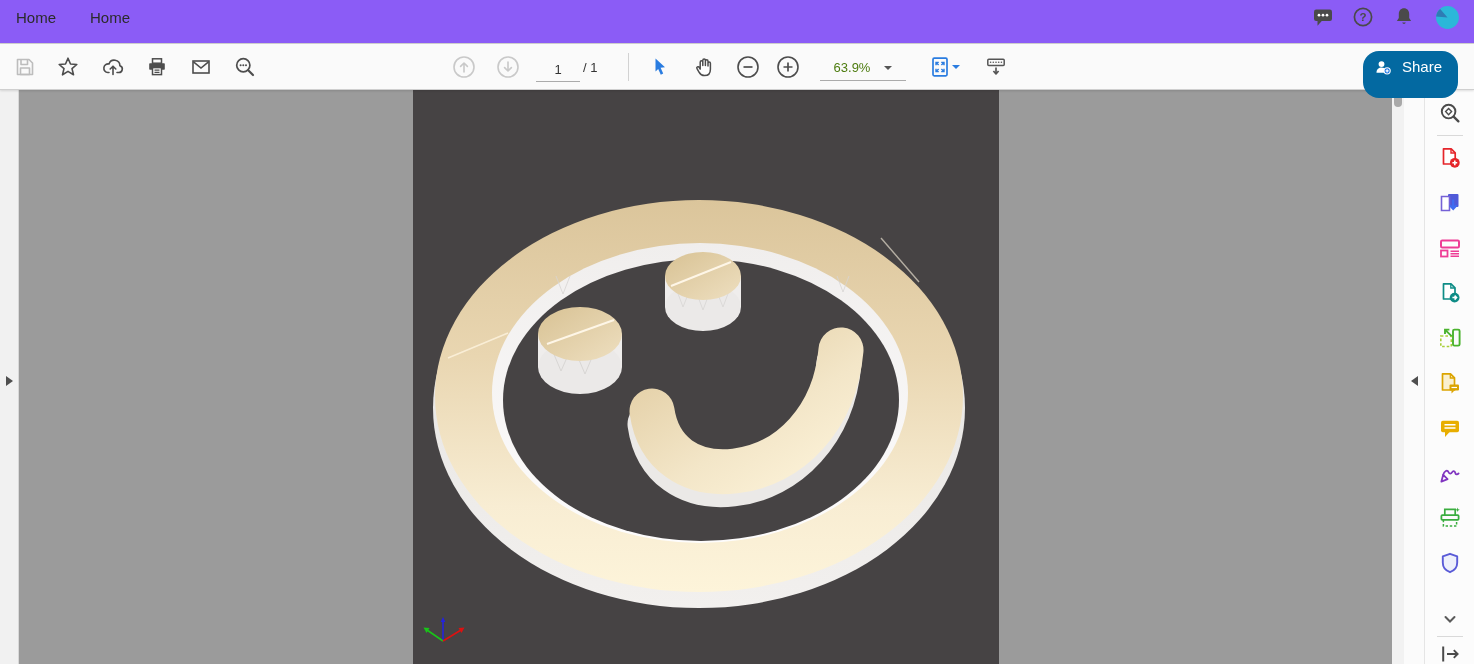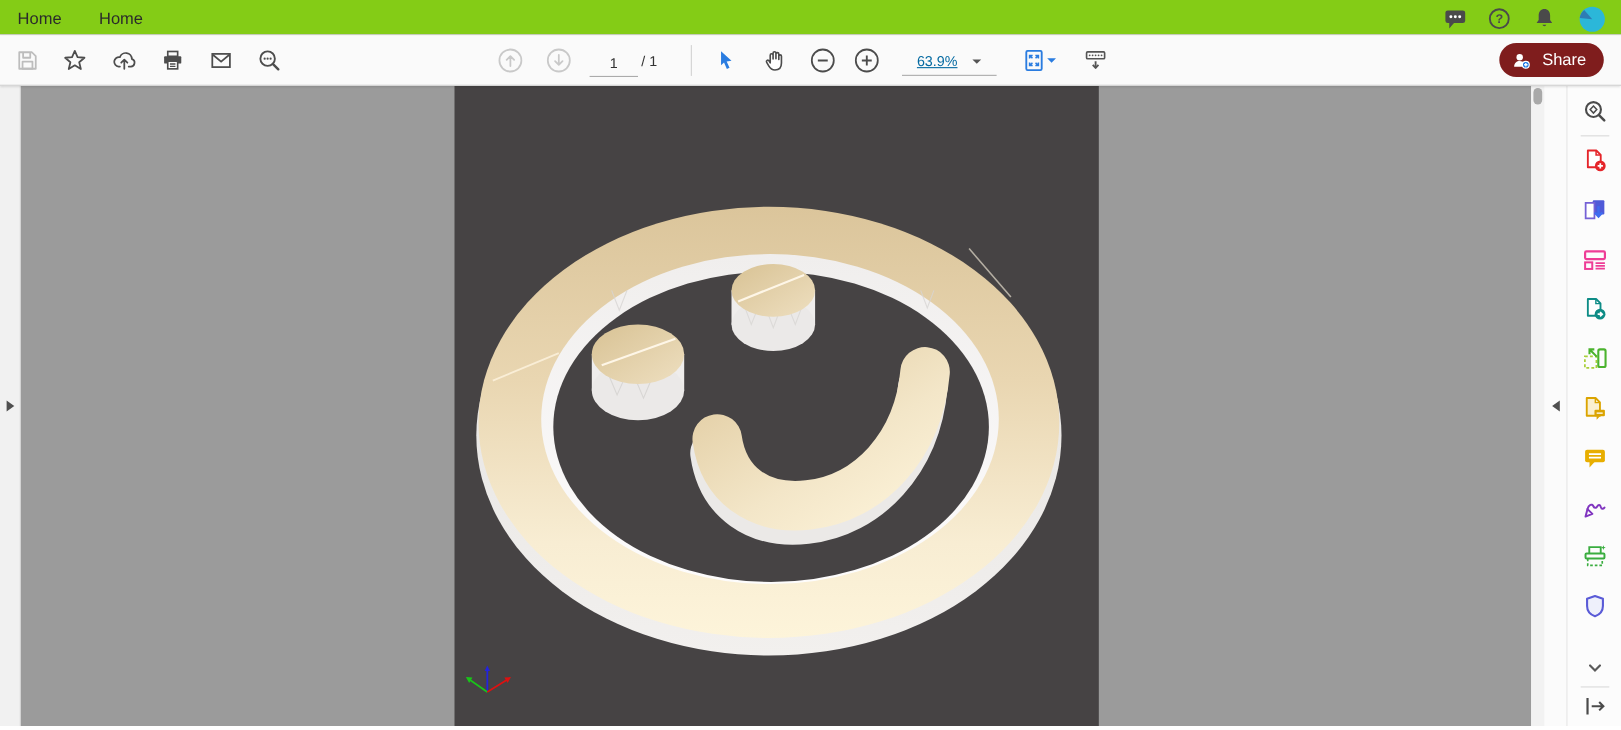--- a/index.html
+++ b/index.html
@@ -1,19 +1,19 @@
 <!DOCTYPE html>
 <html><head>
 <meta charset="utf-8">
 <style>
   html,body{margin:0;padding:0;background:#fff;}
   .app{position:relative;width:1474px;height:664px;overflow:hidden;
        font-family:"Liberation Sans",sans-serif;background:#fff;}
   
-  .tabbar{position:relative;height:32px;background:#84cc16;border-bottom:1px solid #cfcfcf;box-sizing:border-box;}
+  .tabbar{position:relative;height:44px;background:#8b5cf6;border-bottom:1px solid #cfcfcf;box-sizing:border-box;}
   .tab-label{position:absolute;top:0;height:35px;display:flex;align-items:center;
              font-size:15px;color:#2b2b2b;cursor:pointer;}
   .tab-home{left:16px}.tab-tools{left:90px}
   .doc-tab{position:absolute;left:155px;top:0;width:182px;height:36px;background:#fafafa;
            border-left:1px solid #c9c9c9;border-right:1px solid #c9c9c9;box-sizing:border-box;
            display:flex;align-items:center;justify-content:center;font-size:13px;color:#333;cursor:pointer;}
   .doc-tab-close{position:absolute;right:9px;top:9px;width:16px;height:16px;display:flex;
                  align-items:center;justify-content:center;font-size:14px;color:#555;cursor:pointer;}
   .topicon{position:absolute;top:4px;width:26px;height:26px;display:flex;align-items:center;
            justify-content:center;cursor:pointer;}
@@ -22,26 +22,26 @@
            box-sizing:border-box;box-shadow:0 1px 2px rgba(0,0,0,.12);z-index:5;}
   .tb{position:absolute;top:11px;width:24px;height:24px;display:flex;align-items:center;
       justify-content:center;cursor:pointer;}
   .page-input{position:absolute;left:536px;top:13px;width:40px;height:22px;border:none;
               border-bottom:1px solid #ababab;background:transparent;text-align:center;
               font-size:13px;color:#333;font-family:"Liberation Sans",sans-serif;}
   .page-count{position:absolute;left:583px;top:0;height:46px;display:flex;align-items:center;
               font-size:13px;color:#333;}
   .tb-divider{position:absolute;left:628px;top:9px;width:1px;height:28px;background:#d2d2d2;}
   .zoom-box{position:absolute;left:820px;top:11px;width:86px;height:25px;display:flex;align-items:center;
-            justify-content:center;gap:14px;border-bottom:1px solid #ababab;cursor:pointer;font-size:13px;color:#0369a1;text-decoration:underline;}
+            justify-content:center;gap:14px;border-bottom:1px solid #ababab;cursor:pointer;font-size:13px;color:#4d7c0f;}
   .caret-down{width:0;height:0;border-top:4.5px solid #555;border-left:4px solid transparent;border-right:4px solid transparent;}
   .caret-blue{border-top-color:#2a7ce0;}
   .fit-caret{position:absolute;left:952px;top:21px;cursor:pointer;}
-  .share-btn{position:absolute;right:16px;top:7px;height:31px;padding:0 16px 0 10px;border-radius:16px;
-             background:#7f1d1d;color:#fff;display:flex;align-items:center;gap:7px;font-size:15px;cursor:pointer;}
+  .share-btn{position:absolute;right:16px;top:7px;height:31px;padding:0 16px 16px 10px;border-radius:16px;
+             background:#0369a1;color:#fff;display:flex;align-items:center;gap:7px;font-size:15px;cursor:pointer;}
   
   .workspace{display:flex;height:582px;}
   .left-strip{width:18px;background:#f1f1f1;border-right:1px solid #d8d8d8;box-sizing:content-box;
               display:flex;align-items:center;justify-content:center;cursor:pointer;}
   .tri-right{width:0;height:0;border-left:7px solid #4f4f4f;border-top:5px solid transparent;border-bottom:5px solid transparent;}
   .tri-left{width:0;height:0;border-right:7px solid #4f4f4f;border-top:5px solid transparent;border-bottom:5px solid transparent;}
   .canvas{flex:1;background:#9b9b9b;position:relative;overflow:hidden;}
   .pdf-page{position:absolute;left:394px;top:0;width:586px;height:582px;cursor:default;}
   .vscroll{width:12px;background:#f2f2f2;position:relative;cursor:pointer;}
   .vthumb{position:absolute;top:2px;left:2px;width:8px;height:15px;background:#a9a9a9;border-radius:4px;}

